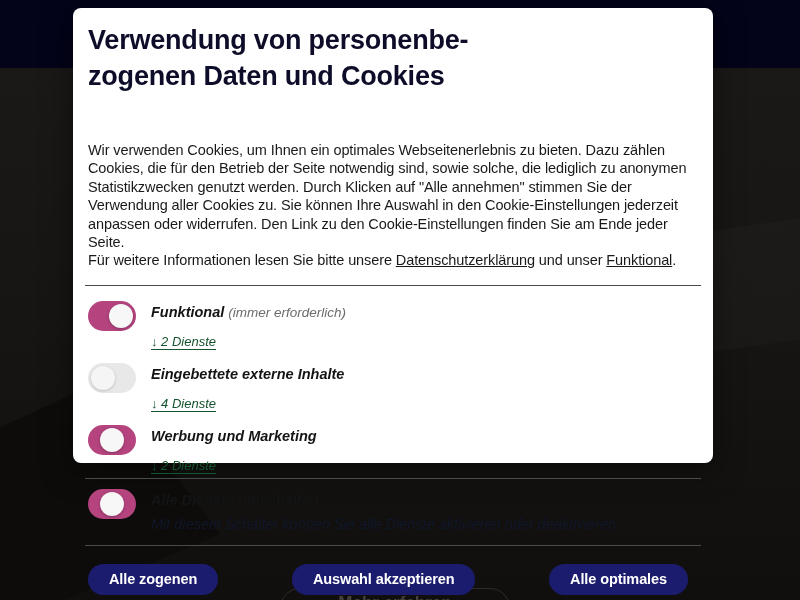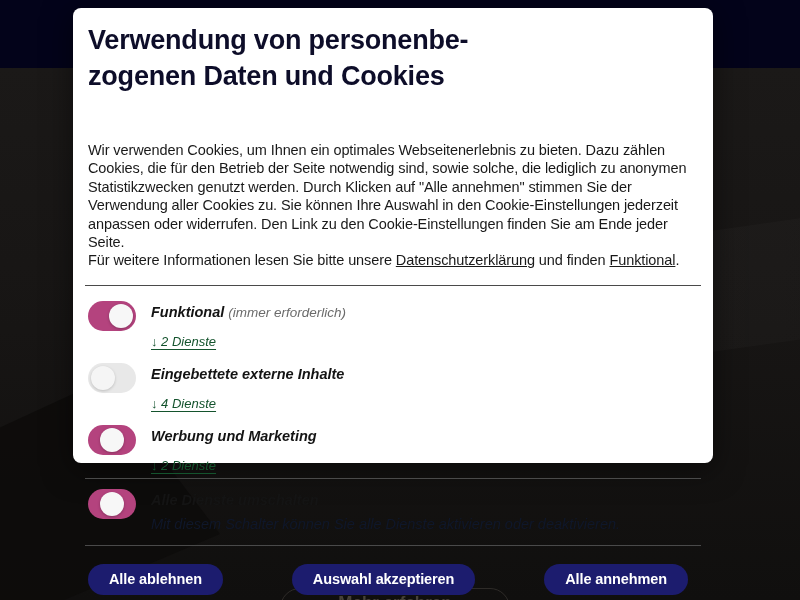--- a/index.html
+++ b/index.html
@@ -101,21 +101,21 @@
   <div class="bg-bottom-button">
     <span>Mehr erfahren</span>
   </div>
 </div>
 
 <div class="dialog">
 
   <h1><span>Verwendung von personenbe-</span><br><span>zogenen Daten und Cookies</span></h1>
 
   <p class="intro">Wir verwenden Cookies, um Ihnen ein optimales Webseitenerlebnis zu bieten. Dazu zählen Cookies, die für den Betrieb der Seite notwendig sind, sowie solche, die lediglich zu anonymen Statistikzwecken genutzt werden. Durch Klicken auf "Alle annehmen" stimmen Sie der Verwendung aller Cookies zu. Sie können Ihre Auswahl in den Cookie-Einstellungen jederzeit anpassen oder widerrufen. Den Link zu den Cookie-Einstellungen finden Sie am Ende jeder Seite.</p>
-  <p class="info"><span>Für weitere Informationen lesen Sie bitte unsere </span><a class="inline-link">Datenschutzerklärung</a><span> und finden </span><a class="inline-link">Funktional</a><span>.</span></p>
+  <p class="info"><span>Für weitere Informationen lesen Sie bitte unsere </span><a class="inline-link">Datenschutzerklärung</a><span> und unser </span><a class="inline-link">Funktional</a><span>.</span></p>
 
   <div class="divider d1"></div>
 
   <div class="rows">
 
     <div class="row">
       <div class="switch on">
           <div class="knob"></div>
         </div>
       <div class="row-text">
@@ -155,18 +155,18 @@
       </div>
     <div class="row-text">
       <div class="row-label">Alle Dienste umschalten</div>
       <div class="row-desc">Mit diesem Schalter können Sie alle Dienste aktivieren oder deaktivieren.</div>
     </div>
   </div>
 
   <div class="divider d3"></div>
 
   <div class="buttons">
-    <button class="btn">Alle ablehnen</button>
+    <button class="btn">Alle zogenen</button>
     <button class="btn">Auswahl akzeptieren</button>
-    <button class="btn">Alle annehmen</button>
+    <button class="btn">Alle optimales</button>
   </div>
 
 </div>
 
 </body></html>

